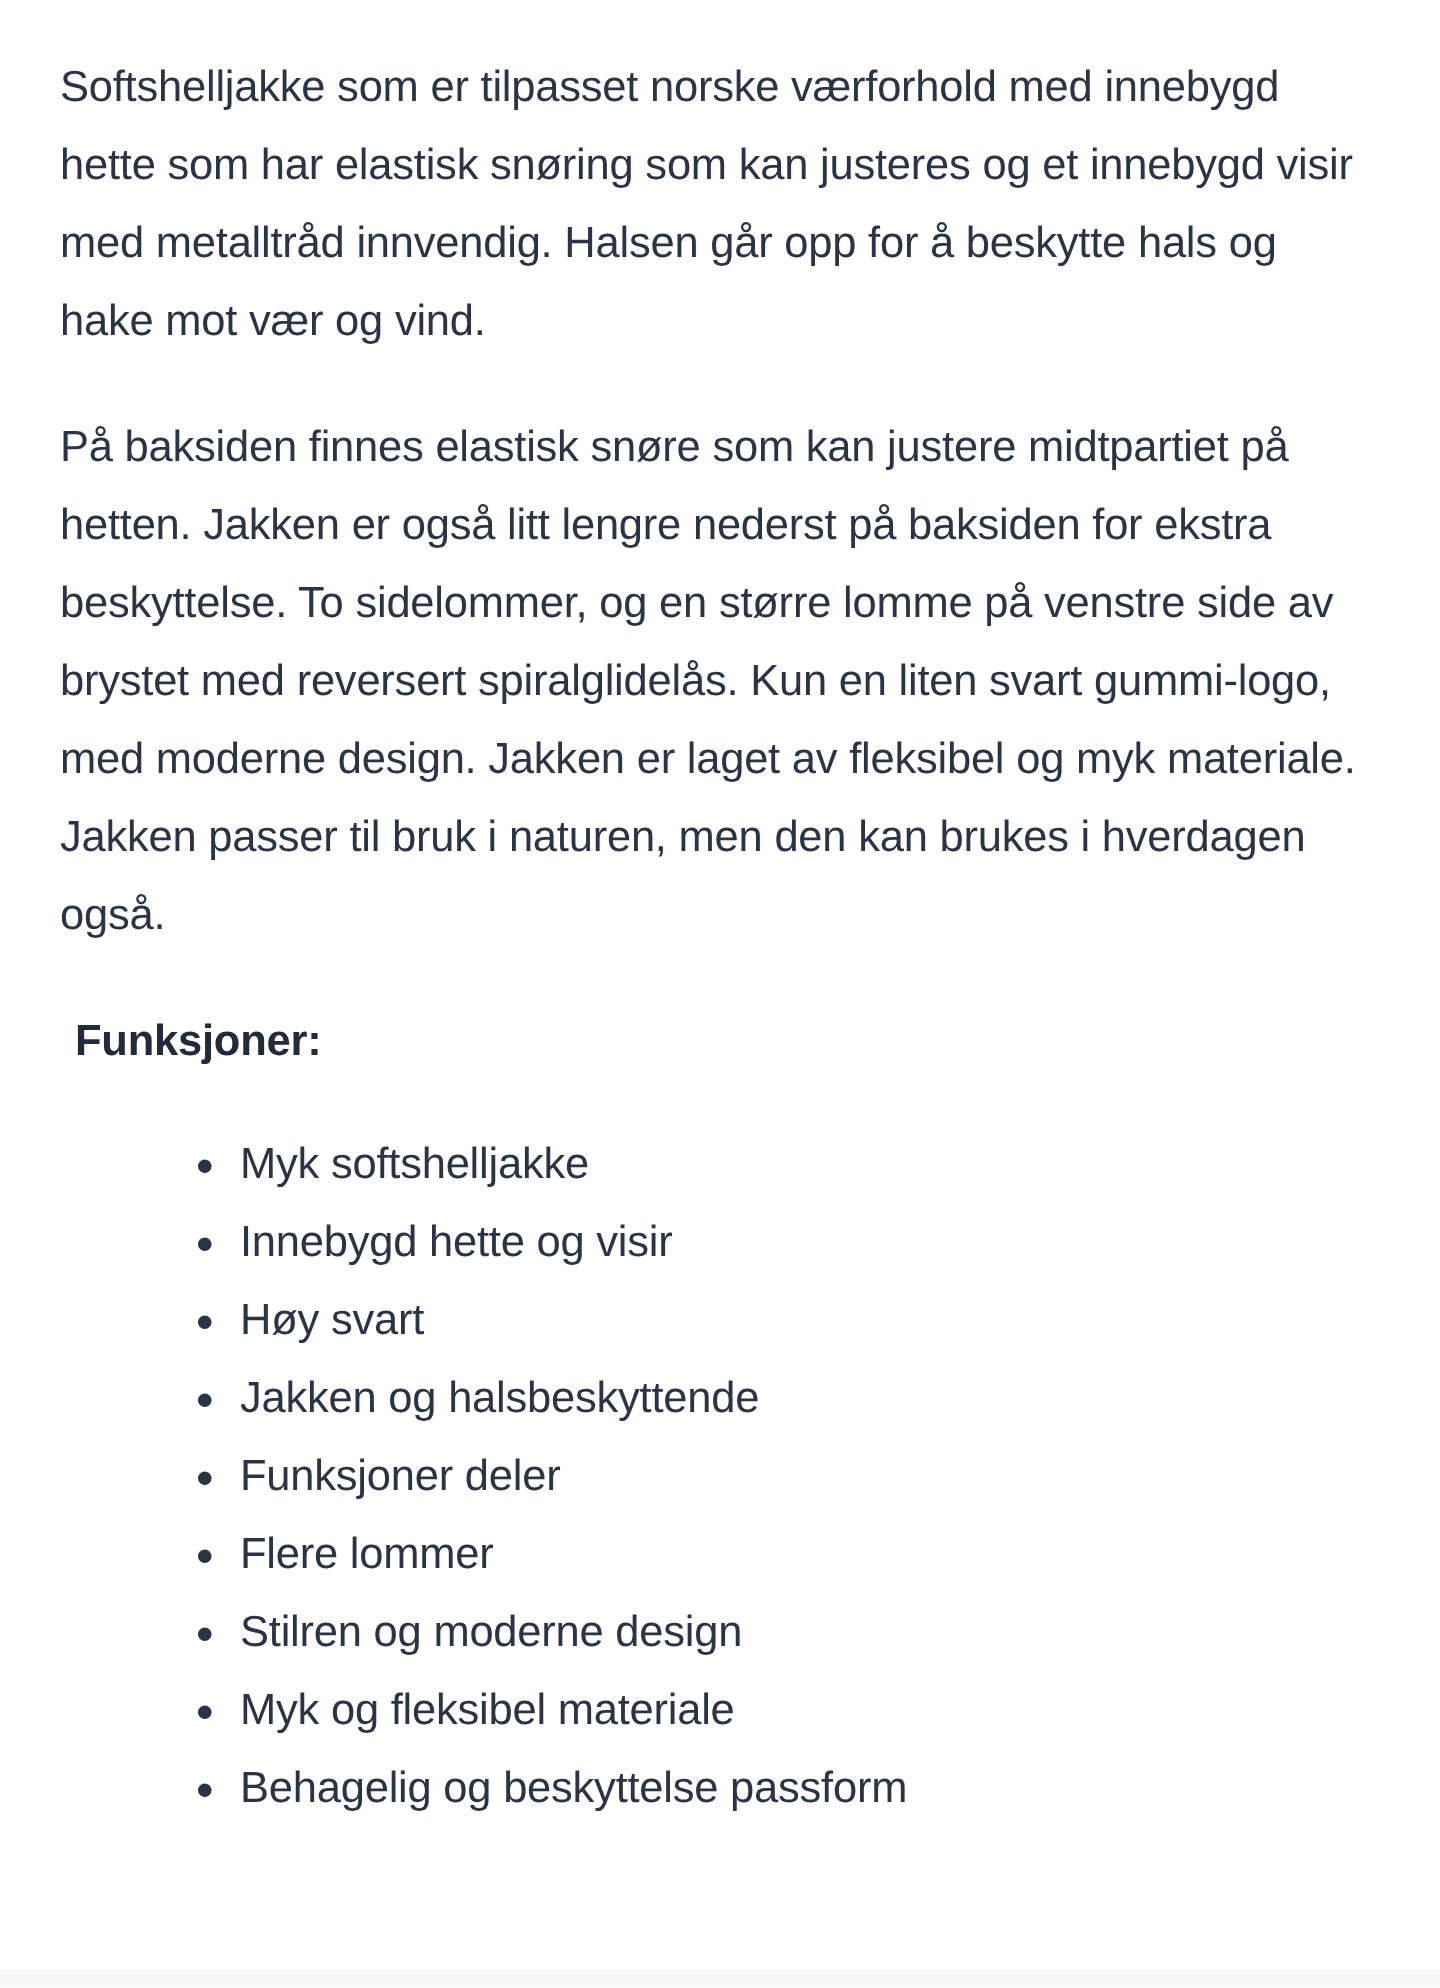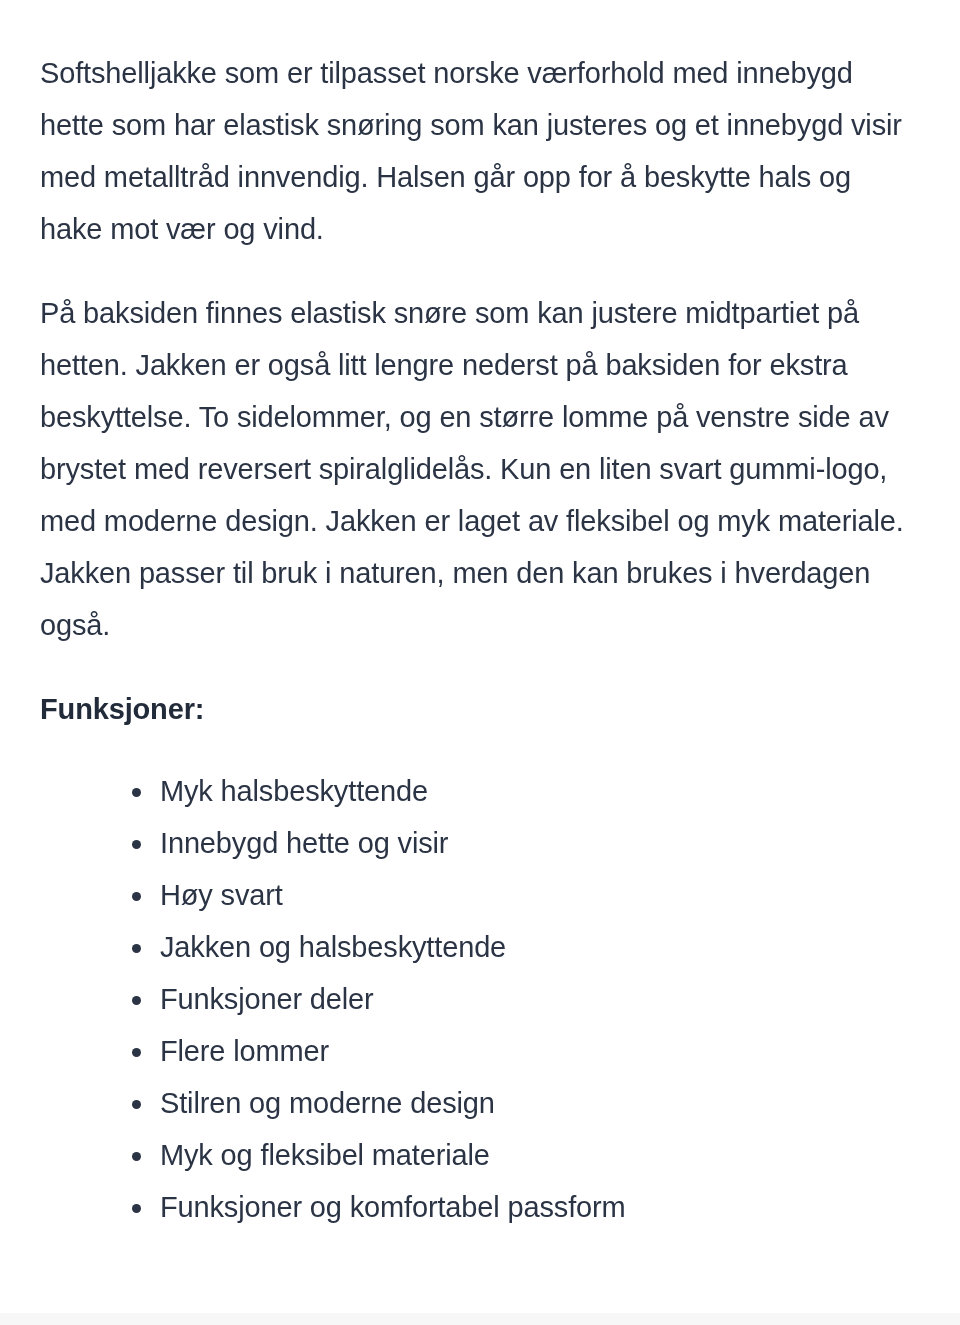--- a/index.html
+++ b/index.html
@@ -15,40 +15,40 @@
     color: #2b3445;
     -webkit-font-smoothing: antialiased;
   }
 
   .page {
     position: relative;
     width: 960px;
     height: 1325px;
     background: #ffffff;
     box-sizing: border-box;
-    padding: 47px 46px 0 40px;
+    padding: 32px 46px 0 40px;
   }
 
   .desc-paragraph {
     font-size: 29px;
     line-height: 52px;
     font-weight: 400;
     letter-spacing: -0.15px;
     color: #2b3445;
     margin: 0 0 32px 0;
     text-align: left;
   }
 
   .features-heading {
     font-size: 29px;
     line-height: 52px;
     font-weight: 700;
     letter-spacing: -0.15px;
     color: #222b3a;
-    margin: 0 0 30px 0;
+    margin: 0 0 30px 10px;
   }
 
   .features-list {
     list-style: none;
     margin: 0;
     padding: 0;
   }
 
   .feature-item {
     position: relative;
@@ -85,21 +85,21 @@
 
   <p class="desc-paragraph">Softshelljakke som er tilpasset norske værforhold med innebygd hette som har elastisk snøring som kan justeres og et innebygd visir med metalltråd innvendig. Halsen går opp for å beskytte hals og hake mot vær og vind.</p>
 
   <p class="desc-paragraph">På baksiden finnes elastisk snøre som kan justere midtpartiet på hetten. Jakken er også litt lengre nederst på baksiden for ekstra beskyttelse. To sidelommer, og en større lomme på venstre side av brystet med reversert spiralglidelås. Kun en liten svart gummi-logo, med moderne design. Jakken er laget av fleksibel og myk materiale. Jakken passer til bruk i naturen, men den kan brukes i hverdagen også.</p>
 
   <p class="features-heading">Funksjoner:</p>
 
   <ul class="features-list">
     <li class="feature-item">
       <span class="bullet-marker"></span>
-      <span>Myk halsbeskyttende</span>
+      <span>Myk softshelljakke</span>
     </li>
     <li class="feature-item">
       <span class="bullet-marker"></span>
       <span>Innebygd hette og visir</span>
     </li>
     <li class="feature-item">
       <span class="bullet-marker"></span>
       <span>Høy svart</span>
     </li>
     <li class="feature-item">
@@ -117,19 +117,19 @@
     <li class="feature-item">
       <span class="bullet-marker"></span>
       <span>Stilren og moderne design</span>
     </li>
     <li class="feature-item">
       <span class="bullet-marker"></span>
       <span>Myk og fleksibel materiale</span>
     </li>
     <li class="feature-item">
       <span class="bullet-marker"></span>
-      <span>Funksjoner og komfortabel passform</span>
+      <span>Behagelig og beskyttelse passform</span>
     </li>
   </ul>
 
   <div class="bottom-edge"></div>
 
 </div>
 
 </body></html>

